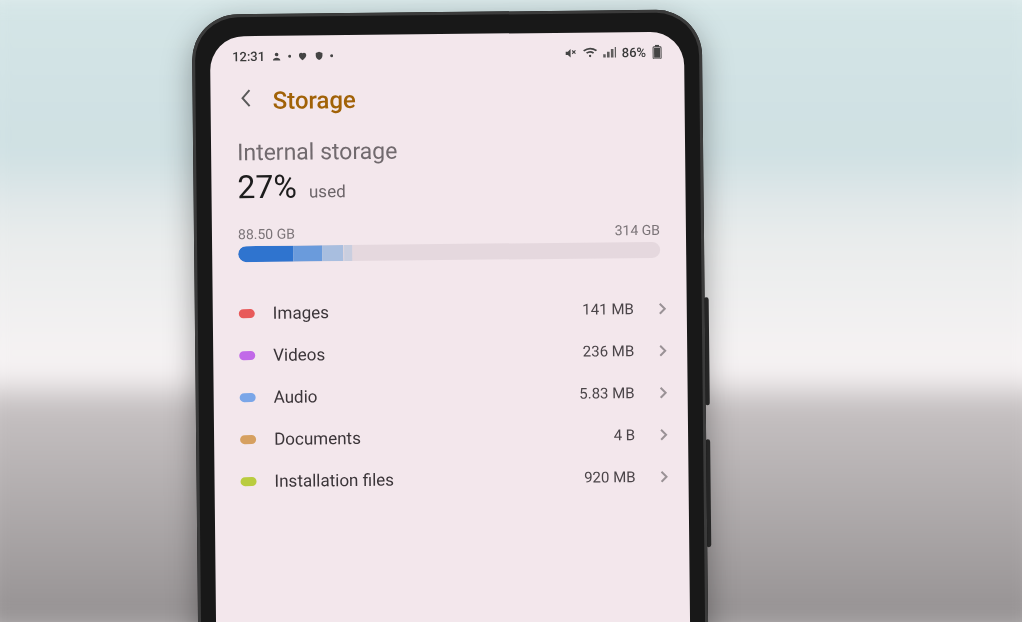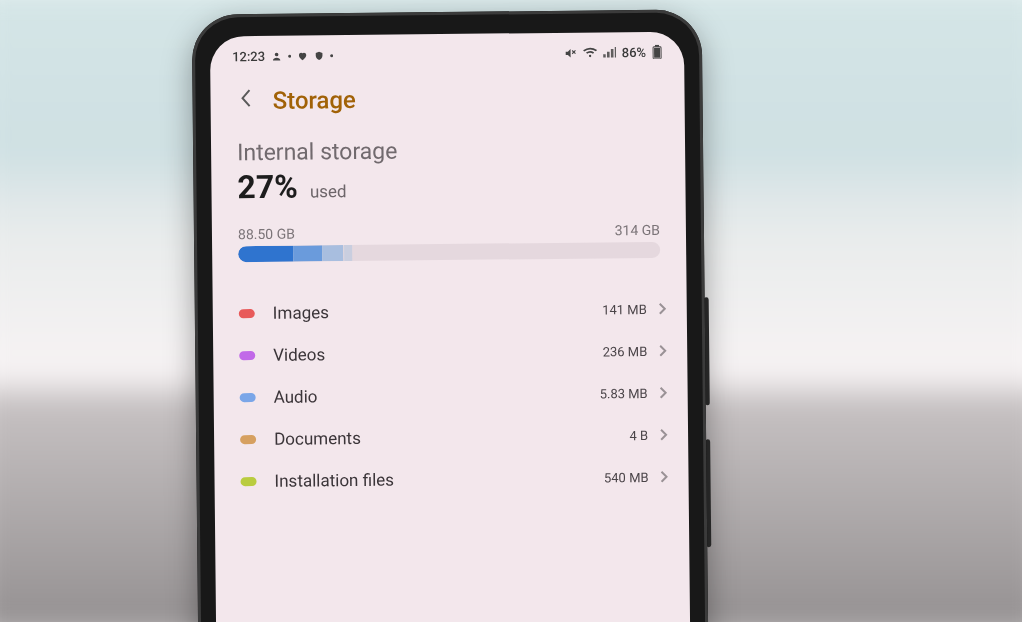--- a/index.html
+++ b/index.html
@@ -21,53 +21,53 @@
   .status svg{display:block;}
   .status .dot{width:3px;height:3px;border-radius:50%;background:#444;display:inline-block;}
   
   .header{display:flex;align-items:center;gap:14px;padding:8px 22px 14px;}
   .header .back{font-size:22px;color:#5a5a5a;padding:4px 6px;}
   .header .title{font-size:24px;font-weight:500;color:#a16207;}
   
   .summary{padding:8px 26px 4px;}
   .summary .h1{font-size:23px;color:#716a6e;font-weight:400;}
   .pct-row{display:flex;align-items:baseline;gap:12px;margin-top:2px;}
-  .pct-row .pct{font-size:32px;font-weight:700;color:#1d1d1d;}
+  .pct-row .pct{font-size:32px;font-weight:400;color:#1d1d1d;}
   .pct-row .usedlbl{font-size:17px;color:#6d666a;text-align:right;}
   .bar-labels{display:flex;justify-content:space-between;margin-top:20px;font-size:14px;color:#7b7478;}
   .bar{position:relative;height:16px;border-radius:9px;background:#e5d8de;margin-top:4px;overflow:hidden;}
   .seg{position:absolute;top:0;bottom:0;}
   .seg.a{left:0;width:13%;background:#2f74cf;border-radius:9px 0 0 9px;}
   .seg.b{left:13%;width:7%;background:#6a9bdc;}
   .seg.c{left:20%;width:5%;background:#a8bedf;}
   .seg.d{left:25%;width:2%;background:#c9cedf;}
   
   .cats{margin-top:26px;}
   .cat{display:flex;align-items:center;padding:11px 20px 11px 26px;}
   .chip{width:16px;height:9px;border-radius:5px;margin-right:18px;}
   .cat .name{flex:1;font-size:17px;color:#3b3539;}
-  .cat .val{font-size:13px;color:#4b4549;margin-right:12px;}
+  .cat .val{font-size:15px;color:#4b4549;margin-right:25px;}
   .cat .chev{color:#9a9296;font-size:16px;}
 </style>
 </head>
 <body>
 
 <div class="bg"></div>
 
 <div class="phone">
   <div class="buttons-right"></div>
   <div class="buttons-right2"></div>
   <div class="frame"></div>
   <div class="notch"></div>
 
   <div class="screen">
 
     <div class="status">
       <div class="left">
-        <span>12:23</span>
+        <span>12:31</span>
         <svg width="11" height="11" viewBox="0 0 24 24" fill="#444">
             <circle cx="12" cy="8" r="4"></circle>
             <path d="M4 21c0-4 4-6 8-6s8 2 8 6z"></path>
           </svg>
         <span class="dot"></span>
         <svg width="11" height="11" viewBox="0 0 24 24" fill="#444">
             <path d="M12 21s-8-5-8-11a5 5 0 0 1 8-4 5 5 0 0 1 8 4c0 6-8 11-8 11z"></path>
           </svg>
         <svg width="10" height="11" viewBox="0 0 24 24" fill="#444">
             <path d="M12 2l8 3v6c0 5-3 9-8 11-5-2-8-6-8-11V5z"></path>
@@ -151,21 +151,21 @@
           <span class="chip" style="background:#d6a060"></span>
           <span class="name">Documents</span>
           <span class="val">4 B</span>
           <span class="chev"><svg width="8" height="12" viewBox="0 0 8 12" fill="none" stroke="#9a9296" stroke-width="2">
               <polyline points="1,1 6,6 1,11"></polyline>
             </svg></span>
         </div>
         <div class="cat">
           <span class="chip" style="background:#b9cc3f"></span>
           <span class="name">Installation files</span>
-          <span class="val">540 MB</span>
+          <span class="val">920 MB</span>
           <span class="chev"><svg width="8" height="12" viewBox="0 0 8 12" fill="none" stroke="#9a9296" stroke-width="2">
               <polyline points="1,1 6,6 1,11"></polyline>
             </svg></span>
         </div>
       </div>
 
   </div>
 </div>
 
 </body></html>

